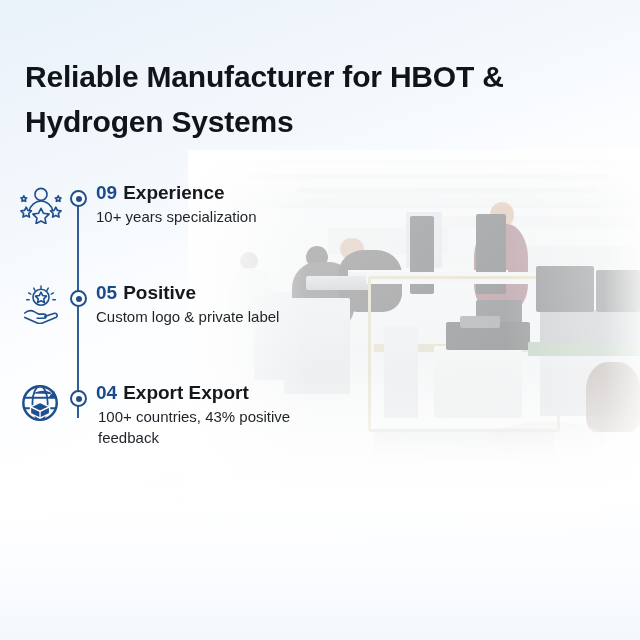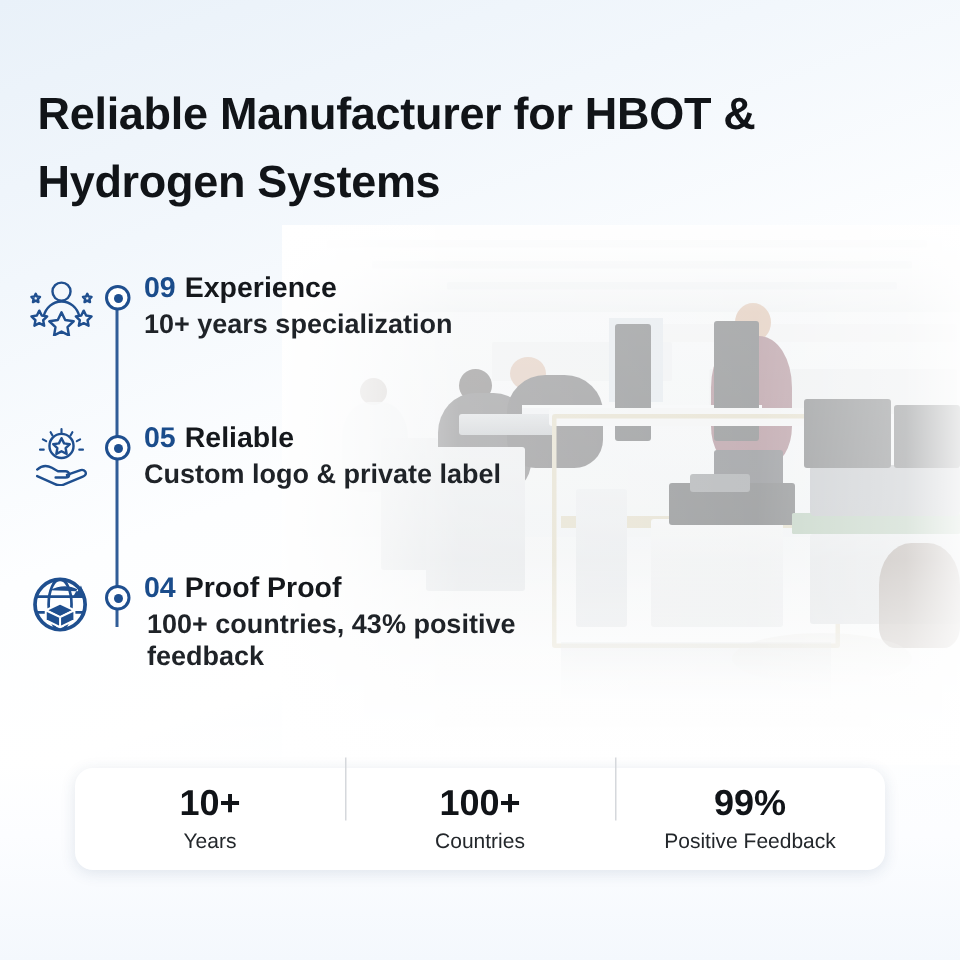--- a/index.html
+++ b/index.html
@@ -57,22 +57,22 @@
   .r1{top:0;}
   .r2{top:100px;}
   .r3{top:200px;}
   .ico{position:absolute;left:18px;top:2px;width:46px;height:42px;}
   .dot{position:absolute;left:70px;top:10px;width:17px;height:17px;border-radius:50%;
     background:#ffffff;border:2px solid #1f4f8f;box-sizing:border-box;}
   .dot:after{content:"";position:absolute;left:3.5px;top:3.5px;width:6px;height:6px;
     border-radius:50%;background:#1f4f8f;}
   .ttl{position:absolute;left:96px;top:2px;font-size:19px;font-weight:bold;color:#15181c;white-space:nowrap;}
   .num{color:#1a4c8b;margin-right:6px;}
-  .sub{position:absolute;left:96px;top:26px;width:250px;font-size:18px;line-height:21px;
-    font-weight:bold;color:#1f2328;}
+  .sub{position:absolute;left:96px;top:26px;width:250px;font-size:15px;line-height:21px;
+    font-weight:normal;color:#1f2328;}
   .r3 .sub{left:98px;}
   
   .stats{
     position:absolute;left:50px;top:512px;width:540px;height:68px;
     background:#ffffff;border-radius:12px;
     box-shadow:0 2px 10px rgba(40,70,110,.13);
     display:flex;align-items:center;
   }
   .stat{flex:1;text-align:center;position:relative;}
   .stat + .stat:before{content:"";position:absolute;left:0;top:-17px;width:1px;height:42px;background:#d5d8dc;}
@@ -172,54 +172,40 @@
             <g stroke-width="1.5">
               <path d="M24 4.2v2.6M31.6 6.4l-1.3 2.3M37 11.4l-2.3 1.3M11 11.4l2.3 1.3M16.4 6.4l1.3 2.3M39 18.6h-2.6M11.6 18.6H9"></path>
             </g>
             <path d="M7 32.5c3.2-2.9 7.2-3 10.3-1.2l4.2 2.4h5.3c1.5 0 2.6 1 2.6 2.2s-1.1 2.1-2.6 2.1h-6.9"></path>
             <path d="M27.8 36.2l9.6-3.3c1.6-.5 3.1.3 3.5 1.6.4 1.2-.5 2.5-2 3L25.5 43c-2.1.7-4 .6-6-.3L7 37.1"></path>
           </g>
         </svg>
       </span>
       <span class="dot"></span>
       <div class="ttl">
-        <span class="num">05</span><span>Reliable</span>
+        <span class="num">05</span><span>Positive</span>
       </div>
       <div class="sub">Custom logo &amp; private label</div>
     </div>
 
     <div class="row r3">
       <span class="ico">
         <svg viewBox="0 0 48 44" width="46" height="42">
           <circle cx="23" cy="22" r="17.5" fill="none" stroke="#1f4f8f" stroke-width="2.6"></circle>
           <g fill="none" stroke="#1f4f8f" stroke-width="1.9">
             <ellipse cx="23" cy="22" rx="8" ry="17.5"></ellipse>
             <path d="M6.2 16.5h33.6M6.2 27.5h33.6"></path>
           </g>
           <path d="M16 12c6-3.5 13.5-3.8 19-.6l-2.6 4.6 8.2.6-3-7.8-2.3 3.9" fill="#1f4f8f"></path>
           <path d="M13 26l10-4.6 10 4.6-10 4.8z" fill="#1f4f8f" stroke="#ffffff" stroke-width="1.4" stroke-linejoin="round"></path>
           <path d="M13 26v7l10 4.8v-7zM33 26v7l-10 4.8v-7z" fill="#1f4f8f" stroke="#ffffff" stroke-width="1.4" stroke-linejoin="round"></path>
         </svg>
       </span>
       <span class="dot"></span>
       <div class="ttl">
-        <span class="num">04</span><span>Proof Proof</span>
+        <span class="num">04</span><span>Export Export</span>
       </div>
       <div class="sub">100+ countries, 43% positive feedback</div>
     </div>
   </div>
 
-  <div class="stats">
-    <div class="stat">
-      <div class="sv">10+</div>
-      <div class="sl">Years</div>
-    </div>
-    <div class="stat">
-      <div class="sv">100+</div>
-      <div class="sl">Countries</div>
-    </div>
-    <div class="stat">
-      <div class="sv">99%</div>
-      <div class="sl">Positive Feedback</div>
-    </div>
-  </div>
 
 </div>
 
 </body></html>

